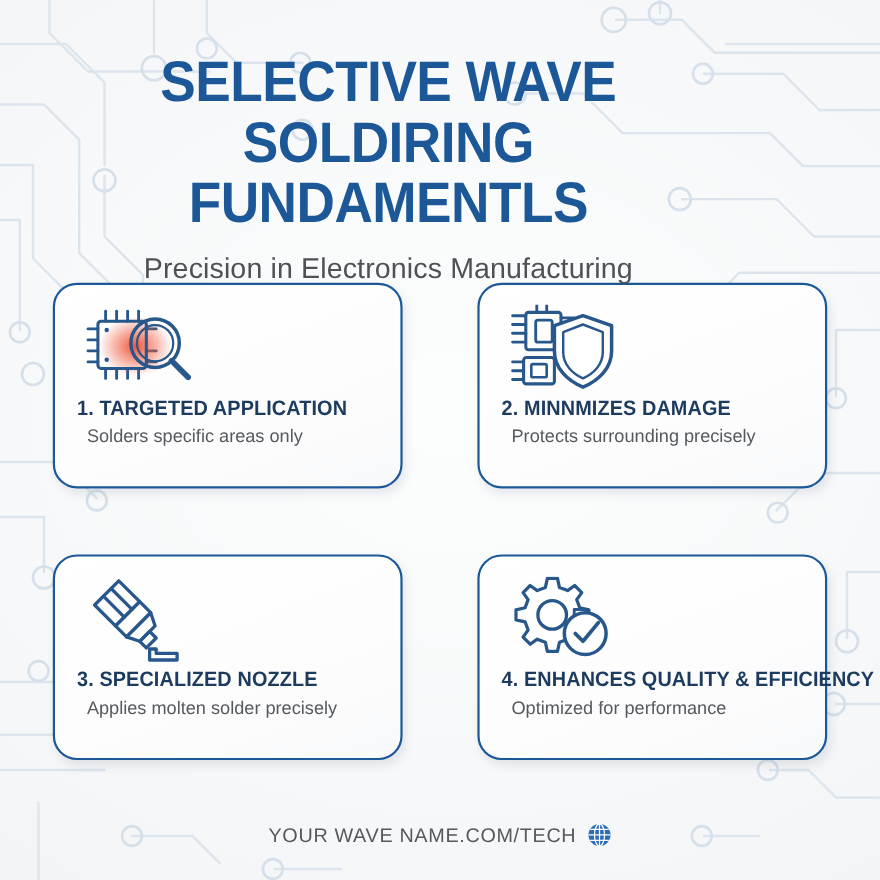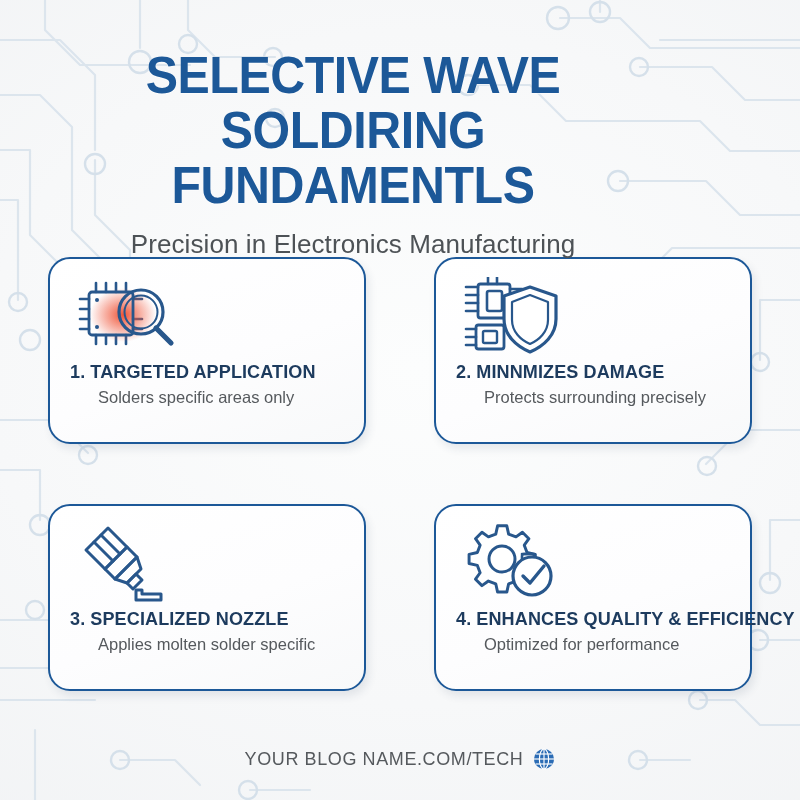--- a/index.html
+++ b/index.html
@@ -99,21 +99,21 @@
     letter-spacing: 0.1px;
     margin: 6px 0 0 0;
     transform: scaleX(0.95);
     transform-origin: left center;
     white-space: nowrap;
   }
   .card-desc {
     font-size: 16.5px;
     font-weight: 400;
     color: #55595d;
-    margin: 5px 0 0 28px;
+    margin: 5px 0 0 9px;
     white-space: nowrap;
   }
   .card.align-right .card-heading,
   .card.align-right .card-desc {
     white-space: nowrap;
   }
 
   
   .footer {
     position: absolute;
@@ -319,21 +319,21 @@
 
             <path d="M37 55 L59 33 L63 45 L49 59 Z"></path>
 
             <path d="M49 59 L58 50 L64 56 L55 65 Z"></path>
 
             <path d="M58 66 L58 76 L83 76 L83 70 L64 70 L64 66 Z"></path>
           </g>
         </svg>
       </div>
       <div class="card-heading">3. SPECIALIZED NOZZLE</div>
-      <div class="card-desc">Applies molten solder specific</div>
+      <div class="card-desc">Applies molten solder precisely</div>
     </div>
 
     <div class="card align-right">
       <div class="card-icon">
         <svg width="100" height="78" viewBox="0 0 100 78" xmlns="http://www.w3.org/2000/svg">
 
           <path d="M30 2 L40 2 L42 11 L50 14 L57 9 L64 16 L59 23 L62 31 L71 33 L71 43 L62 45 L59 53 L64 60 L57 67 L50 62 L42 65 L40 74 L30 74 L28 65 L20 62 L13 67 L6 60 L11 53 L8 45 L-1 43 L-1 33 L8 31 L11 23 L6 16 L13 9 L20 14 L28 11 Z" transform="translate(6,0) scale(0.92)" fill="#ffffff" stroke="#28578c" stroke-width="3.2" stroke-linejoin="round"></path>
           <circle cx="38" cy="35" r="13" fill="#ffffff" stroke="#28578c" stroke-width="3"></circle>
 
           <rect x="58" y="30" width="12" height="7" rx="2" fill="#ffffff" stroke="#28578c" stroke-width="2.6"></rect>
@@ -342,21 +342,21 @@
           <path d="M59 52 L66 59 L80 42" fill="none" stroke="#28578c" stroke-width="3.4" stroke-linecap="round" stroke-linejoin="round"></path>
         </svg>
       </div>
       <div class="card-heading">4. ENHANCES QUALITY &amp; EFFICIENCY</div>
       <div class="card-desc">Optimized for performance</div>
     </div>
 
   </div>
 
   <div class="footer">
-    <span class="footer-text">YOUR BLOG NAME.COM/TECH</span>
+    <span class="footer-text">YOUR WAVE NAME.COM/TECH</span>
     <span class="globe-icon">
       <svg width="22" height="22" viewBox="0 0 22 22" xmlns="http://www.w3.org/2000/svg">
         <circle cx="11" cy="11" r="10" fill="#2b6cb5"></circle>
         <g fill="none" stroke="#ffffff" stroke-width="1.15">
           <ellipse cx="11" cy="11" rx="4.6" ry="10"></ellipse>
           <line x1="1" y1="11" x2="21" y2="11"></line>
           <line x1="2.6" y1="6" x2="19.4" y2="6"></line>
           <line x1="2.6" y1="16" x2="19.4" y2="16"></line>
           <line x1="11" y1="1" x2="11" y2="21"></line>
         </g>

